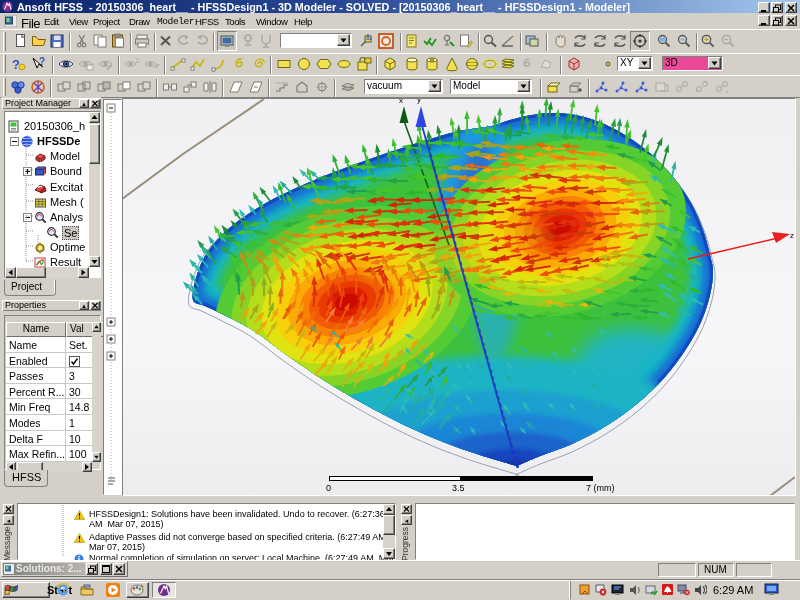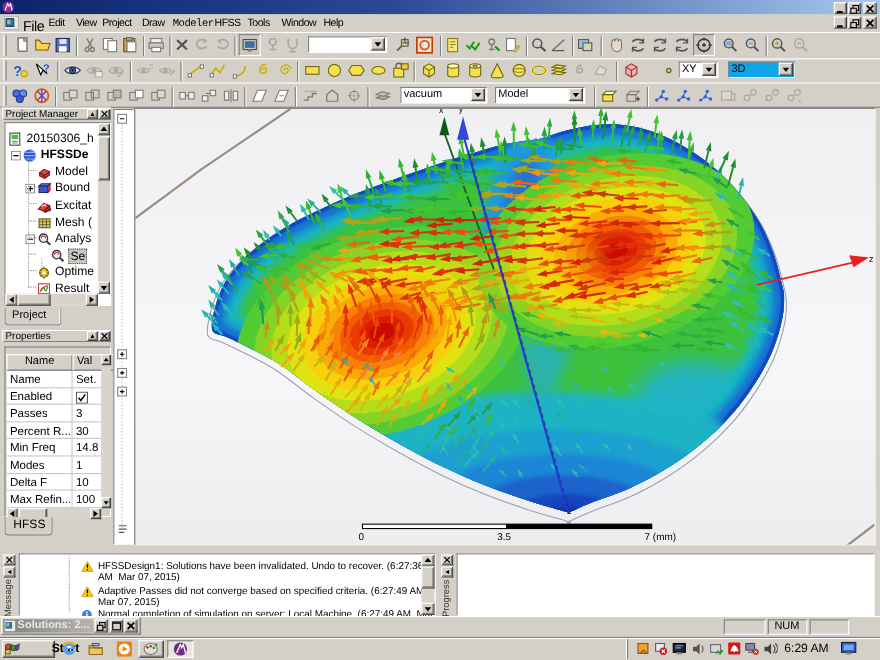--- a/index.html
+++ b/index.html
@@ -11,20 +11,21 @@
 .sep{position:absolute;width:2px;border-left:1px solid #808080;border-right:1px solid #fff;}
 .grip{position:absolute;width:3px;border-left:1px solid #fff;border-right:1px solid #808080;}
 svg{display:block;}
 </style></head><body>
 <div class="ab" style="left:0;top:0;width:800px;height:13px;background:linear-gradient(90deg,#0a246a 0%,#2a4a96 45%,#a6caee 100%);">
 <svg class="ab" style="left:2px;top:1px" width="11" height="11" viewBox="0 0 11 11">
       <circle cx="5.5" cy="5.5" r="5.2" fill="#7a2ea0"></circle>
       <path d="M2.5 8.5L5 2.5l1 2.2L7.5 2.5 9 8.5" stroke="#fff" stroke-width="1.1" fill="none"></path>
       <path d="M3.6 8.5L5.5 4" stroke="#e03030" stroke-width="1" fill="none"></path>
     </svg>
+<span class="ab" style="left:17px;top:1px;font-size:10.8px;font-weight:bold;color:#fff;white-space:nowrap;">Ansoft HFSS&nbsp; - 20150306_heart__ - HFSSDesign1 - 3D Modeler - SOLVED - [20150306_heart__ - HFSSDesign1 - Modeler]</span>
 </div>
 <div class="ab btn" style="left:758px;top:2px;width:12px;height:11px;">
     <svg width="10" height="10" viewBox="0 0 10 10">
       <rect x="2" y="7" width="5" height="2" fill="#000"></rect>
     </svg>
   </div>
 <div class="ab btn" style="left:771px;top:2px;width:12px;height:11px;">
     <svg width="10" height="10" viewBox="0 0 10 10">
       <rect x="3.5" y="2" width="5" height="4.5" fill="none" stroke="#000"></rect>
       <rect x="1.5" y="4.5" width="5" height="4.5" fill="#d4d0c8" stroke="#000"></rect>
@@ -343,21 +344,21 @@
 <svg class="ab" style="left:622px;top:56px" width="16" height="16" viewBox="0 0 16 16">
     <path d="M1 11l6-3 8 2-6 3z" fill="#e8e0b0" stroke="#555" stroke-width=".7"></path>
     <path d="M8 3v6M6 7l2 2 2-2" stroke="#555" fill="none"></path>
   </svg>
 <div class="ab sunken" style="left:617px;top:56px;width:36px;height:15px;background:#fff;font-size:10px;padding-left:2px;color:#000;">XY</div>
 <div class="ab btn" style="left:638px;top:57px;width:13px;height:12px;">
     <svg width="11" height="10" viewBox="0 0 11 10">
       <path d="M2.5 3.5h6L5.5 7.5z" fill="#000"></path>
     </svg>
   </div>
-<div class="ab sunken" style="left:662px;top:56px;width:61px;height:15px;background:#0ea5e9;font-size:10px;padding-left:2px;color:#000;">3D</div>
+<div class="ab sunken" style="left:662px;top:56px;width:61px;height:15px;background:#ec4899;font-size:10px;padding-left:2px;color:#000;">3D</div>
 <div class="ab btn" style="left:708px;top:57px;width:13px;height:12px;">
     <svg width="11" height="10" viewBox="0 0 11 10">
       <path d="M2.5 3.5h6L5.5 7.5z" fill="#000"></path>
     </svg>
   </div>
 <div class="grip" style="left:3px;top:78px;height:18px;"></div>
 <svg class="ab" style="left:10px;top:79px" width="16" height="16" viewBox="0 0 16 16">
     <circle cx="5" cy="6" r="3.2" fill="#4a6ae0" stroke="#223a90"></circle>
     <circle cx="11" cy="6" r="3.2" fill="#6a8af0" stroke="#223a90"></circle>
     <circle cx="8" cy="11" r="3.2" fill="#3a5ad0" stroke="#223a90"></circle>

